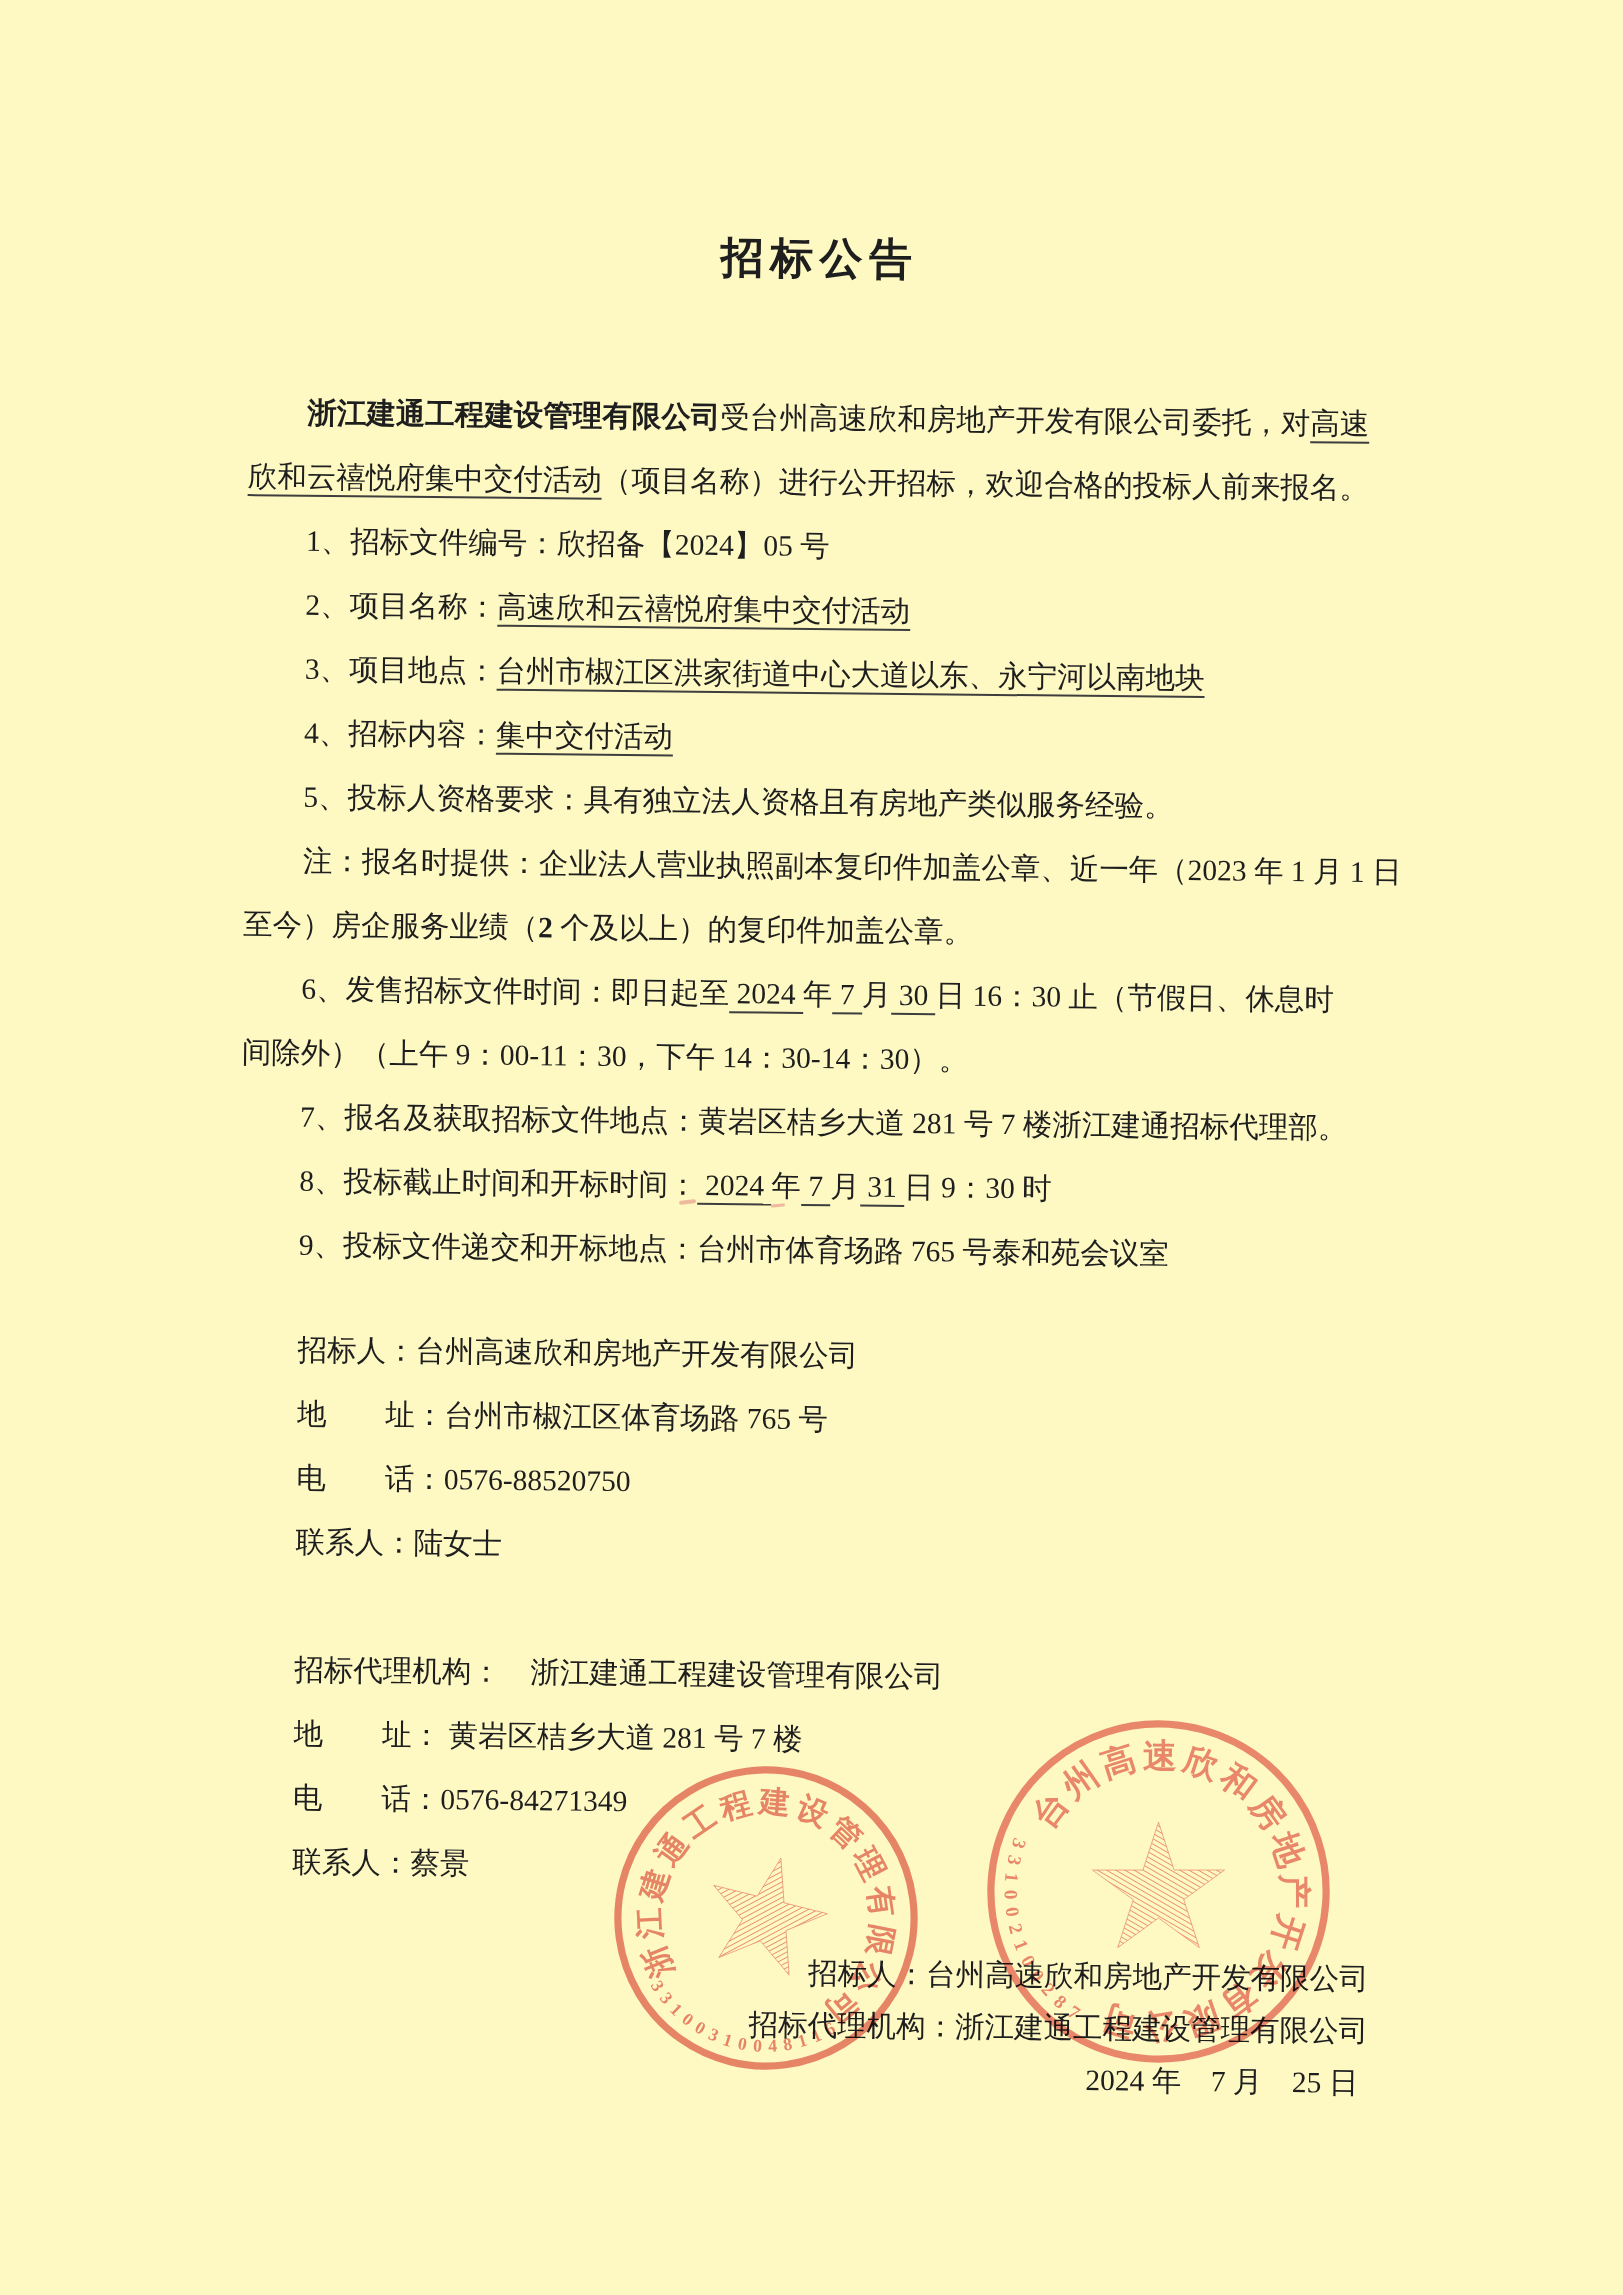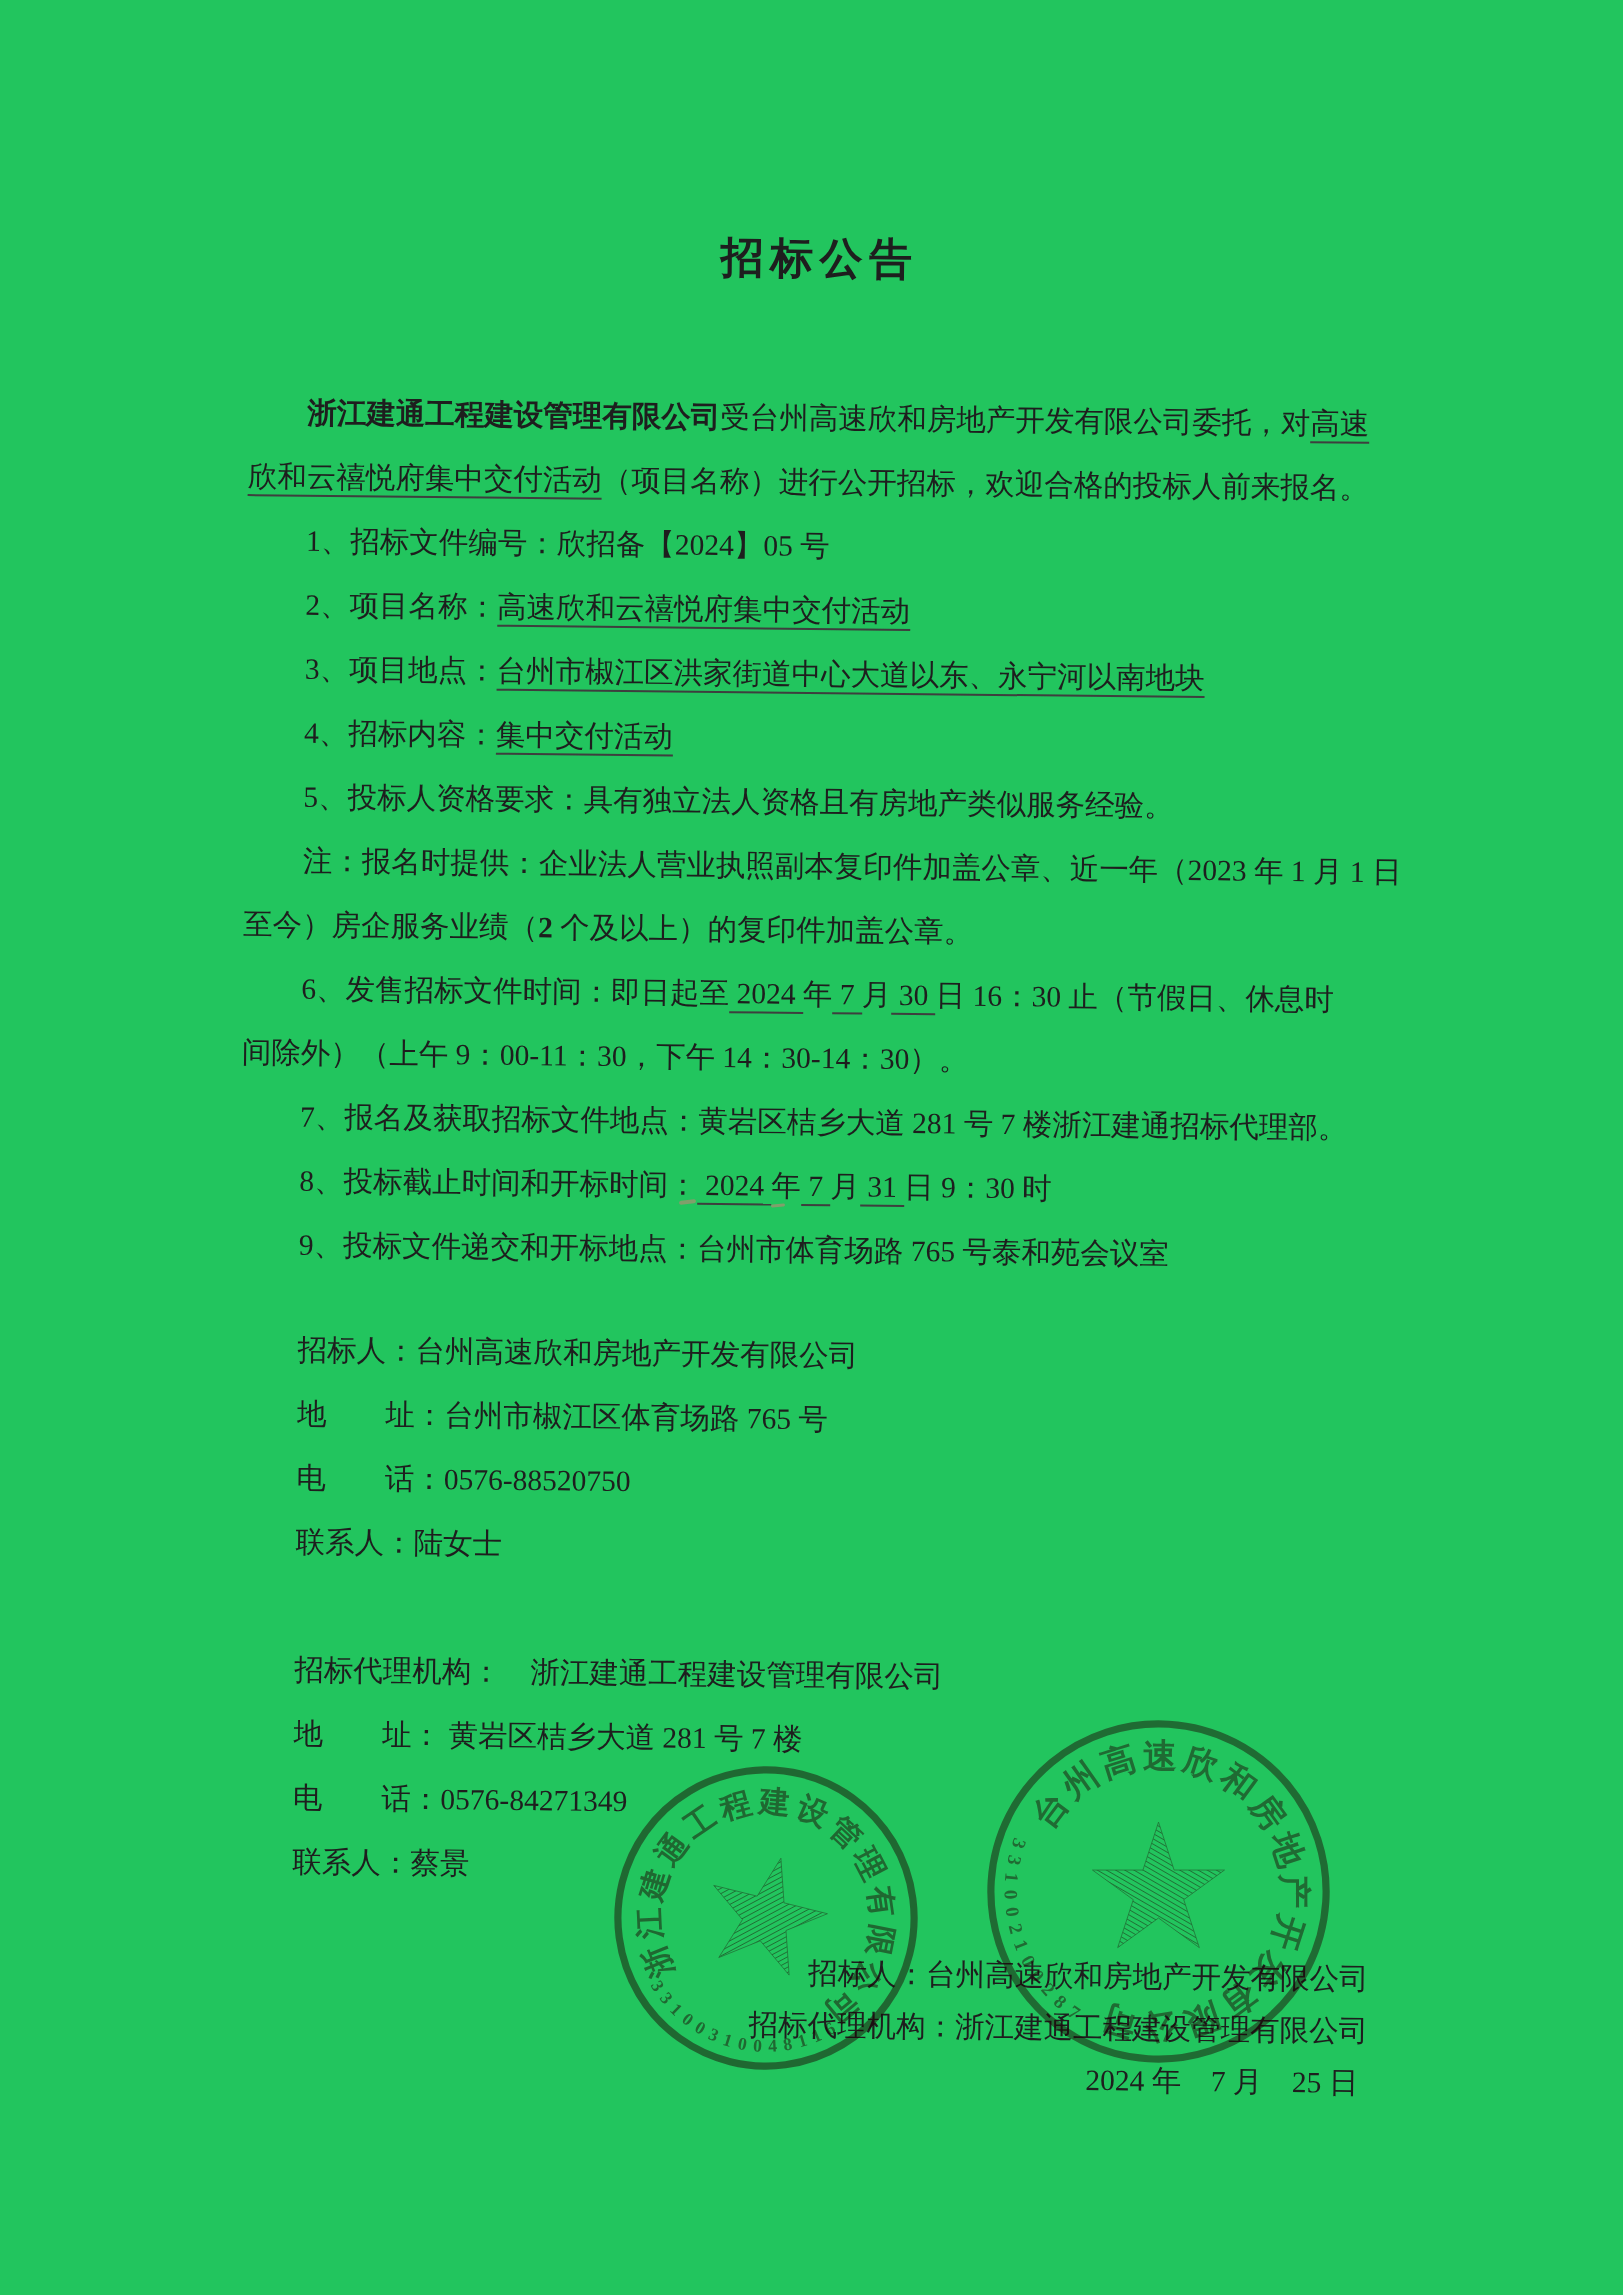--- a/index.html
+++ b/index.html
@@ -1,19 +1,19 @@
 <!DOCTYPE html>
 <html style="font-size:10.5px"><head>
 <meta charset="utf-8">
 <style>
   html,body{margin:0;padding:0;background:#ffffff;}
   .page{
     position:relative;
     width:1623px;height:2295px;
-    background:#22c55e;
+    background:#fef9c3;
     overflow:hidden;
     font-family:"Liberation Serif","DejaVu Serif",serif;
     color:#1e1e1e;
   }
   .content{position:absolute;inset:0;transform:rotate(0.6deg);transform-origin:50% 45%;}
   .doc-title{
     margin-top:226px;
     text-align:center;
     font-size:43px;line-height:65px;
     font-weight:bold;letter-spacing:6.5px;

